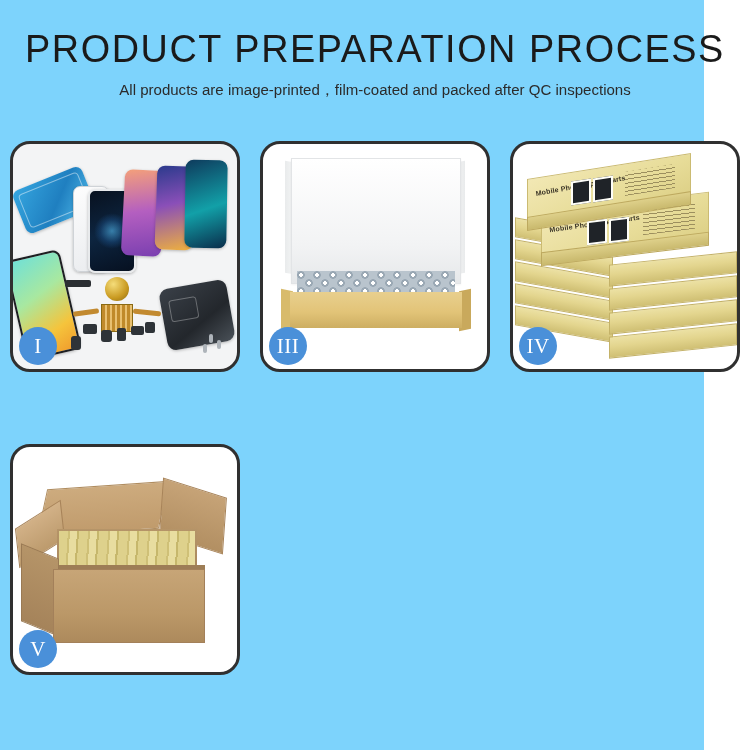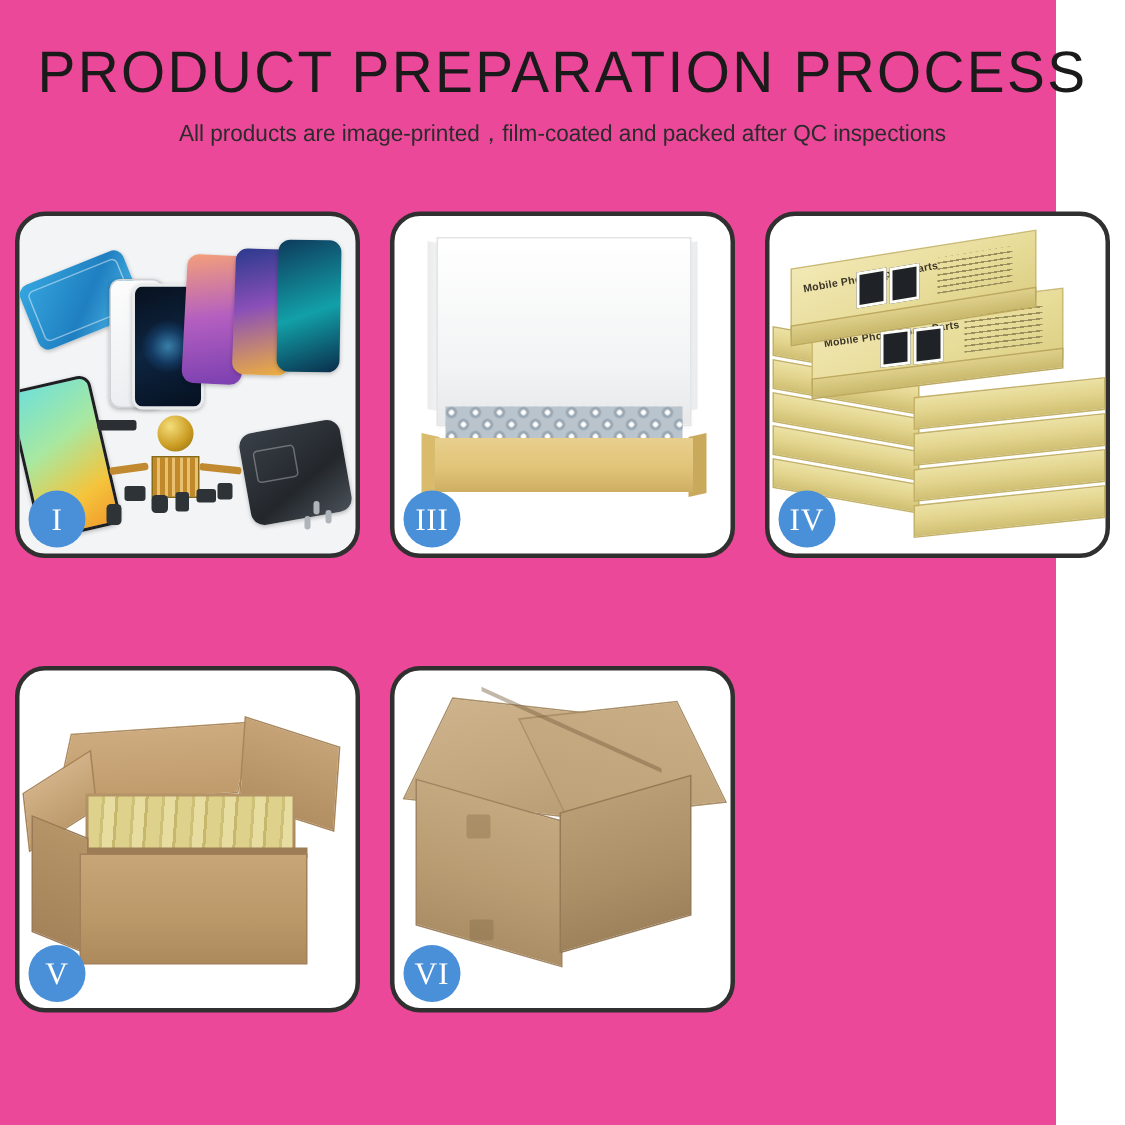--- a/index.html
+++ b/index.html
@@ -10,21 +10,21 @@
     width: 750px;
     height: 750px;
     background: #ffffff;
     font-family: "Liberation Sans", sans-serif;
     overflow: hidden;
   }
   .page {
     position: relative;
     width: 704px;
     height: 750px;
-    background: #ec4899;
+    background: #7dd3fc;
   }
 
   
   .header {
     position: absolute;
     left: 0;
     top: 26px;
     width: 750px;
     text-align: center;
   }
@@ -460,27 +460,15 @@
         <div class="flap-left"></div>
         <div class="inner"></div>
         <div class="fill"></div>
         <div class="lip"></div>
         <div class="side"></div>
         <div class="front"></div>
       </div>
       <div class="badge">V</div>
     </div>
 
-    <div class="panel p6">
-      <div class="panel-media">
-        <div class="top"></div>
-        <div class="top2"></div>
-        <div class="faceL"></div>
-        <div class="faceR"></div>
-        <div class="seam" style="left:58px;top:38px;width:120px;height:3px;transform:skewY(26deg) rotate(-2deg);"></div>
-        <div class="tab" style="left:48px;top:96px;width:16px;height:16px;"></div>
-        <div class="tab" style="left:50px;top:166px;width:16px;height:14px;"></div>
-      </div>
-      <div class="badge">VI</div>
-    </div>
 
   </div>
 </div>
 
 </body></html>

